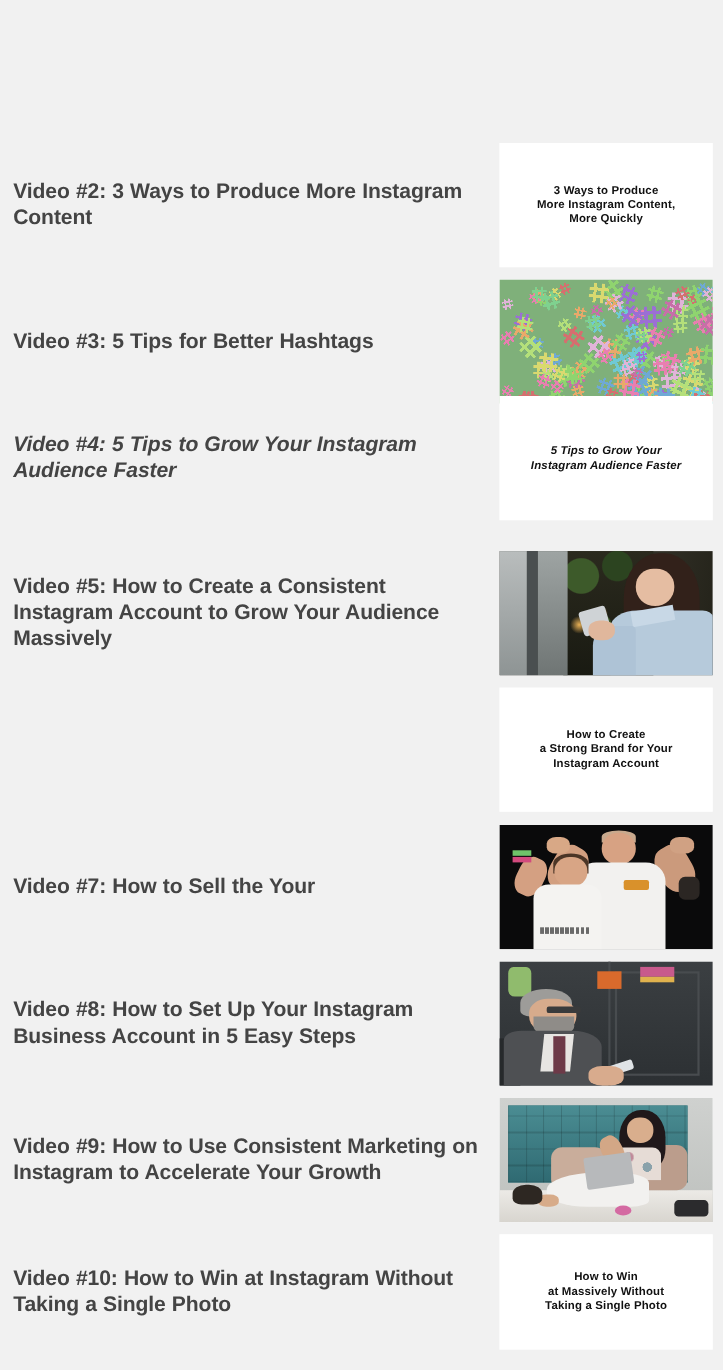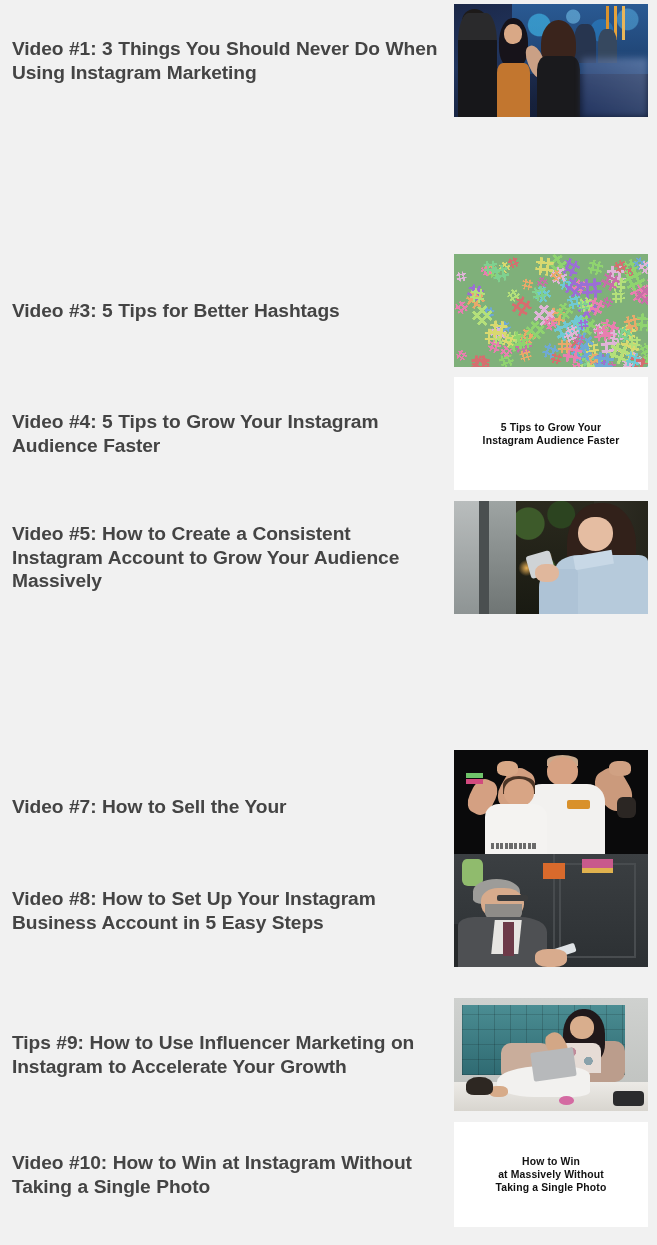--- a/index.html
+++ b/index.html
@@ -198,46 +198,31 @@
   .p-bed .laptop { left:40%; top:46%; width:22%; height:26%; background:#b7b9bb; border-radius:2px; transform:rotate(-8deg); }
   .p-bed .dog { left:6%; top:70%; width:14%; height:16%; background:#2d2722; border-radius:45% 45% 30% 30%; }
   .p-bed .bag { right:2%; bottom:4%; width:16%; height:14%; background:#2b2b2d; border-radius:4px; }
   .p-bed .flower { left:54%; bottom:5%; width:8%; height:8%; background:#d46aa2; border-radius:50%; }
 </style>
 </head>
 <body>
 
 <div id="video-list">
 
-  <div class="video-row" style="top:4px; height:113px;">
-    <div class="row-title-cell" style="height:113px;">
-      <div class="row-title">Video #1: 3 Things You Should Never Do When Using Instagram Marketing</div>
-    </div>
-    <div class="thumb" style="top:0;">
-      <div class="photo p-club">
-        <i class="bg-lights"></i>
-          <i class="bar1"></i>
-          <i class="bar2"></i>
-          <i class="bar3"></i>
-        <i class="extra1"></i>
-          <i class="extra2"></i>
-        <i class="w1-hair"></i>
-          <i class="w1-face"></i>
-          <i class="w1-arm"></i>
-          <i class="w1-body"></i>
-        <i class="w2-hair"></i>
-          <i class="w2-arm"></i>
-          <i class="w2-body"></i>
-        <i class="head-l"></i>
-          <i class="man-l"></i>
-          <i class="blur-r"></i>
-      </div>
-    </div>
-  </div>
-
+
+  <div class="video-row" style="top:130px; height:113px;">
+    <div class="row-title-cell" style="height:113px;">
+      <div class="row-title">Video #2: 3 Ways to Produce More Instagram Content</div>
+    </div>
+    <div class="thumb text-card" style="top:0;">
+      <div class="card-text">3 Ways to Produce
+More Instagram Content,
+More Quickly</div>
+    </div>
+  </div>
 
   <div class="video-row" style="top:254px; height:113px;">
     <div class="row-title-cell" style="height:113px;">
       <div class="row-title">Video #3: 5 Tips for Better Hashtags</div>
     </div>
     <div class="thumb" style="top:0;">
       <div class="photo p-hash" id="hash-photo">
           <i class="h" style="left:92%;top:28%;color:#e87fb0;transform:rotate(-27deg) scale(1.16);"></i>
           <i class="h" style="left:32%;top:75%;color:#c76fa8;transform:rotate(22deg) scale(1.03);"></i>
           <i class="h" style="left:63%;top:81%;color:#8fd46f;transform:rotate(-24deg) scale(0.91);"></i>
@@ -355,21 +340,21 @@
           <i class="h" style="left:98%;top:84%;color:#8fd46f;transform:rotate(16deg) scale(1.05);"></i>
           <i class="h" style="left:63%;top:56%;color:#9b6fd4;transform:rotate(-6deg) scale(0.67);"></i>
           <i class="h" style="left:65%;top:97%;color:#b4e07a;transform:rotate(-18deg) scale(1.17);"></i>
           <i class="h" style="left:57%;top:62%;color:#e0b4d8;transform:rotate(-28deg) scale(0.82);"></i>
           <i class="h" style="left:43%;top:4%;color:#d9d96f;transform:rotate(6deg) scale(1.20);"></i>
           <i class="h" style="left:8%;top:30%;color:#b4e07a;transform:rotate(10deg) scale(0.95);"></i>
         </div>
     </div>
   </div>
 
-  <div class="video-row" style="top:377px; height:113px;">
+  <div class="video-row" style="top:360px; height:113px;font-style:italic;">
     <div class="row-title-cell" style="height:113px;">
       <div class="row-title">Video #4: 5 Tips to Grow Your Instagram Audience Faster</div>
     </div>
     <div class="thumb text-card" style="top:0;">
       <div class="card-text">5 Tips to Grow Your
 Instagram Audience Faster</div>
     </div>
   </div>
 
   <div class="video-row" style="top:501px; height:113px;">
@@ -389,20 +374,25 @@
           <i class="w-shirt"></i>
           <i class="w-collar"></i>
         <i class="w-arm"></i>
           <i class="phone"></i>
           <i class="w-hand"></i>
       </div>
     </div>
   </div>
 
   <div class="video-row" style="top:625px; height:113px;">
+    <div class="thumb text-card" style="top:0;">
+      <div class="card-text">How to Create
+a Strong Brand for Your
+Instagram Account</div>
+    </div>
   </div>
 
   <div class="video-row" style="top:750px; height:113px;">
     <div class="row-title-cell" style="height:113px;">
       <div class="row-title">Video #7: How to Sell the Your</div>
     </div>
     <div class="thumb" style="top:0;">
       <div class="photo p-couple">
         <i class="spot"></i>
         <i class="m-armL"></i>
@@ -418,21 +408,21 @@
           <i class="w-band2"></i>
         <i class="w-hair"></i>
           <i class="w-head"></i>
           <i class="w-shirt"></i>
           <i class="w-text"></i>
         <i class="tat"></i>
       </div>
     </div>
   </div>
 
-  <div class="video-row" style="top:854px; height:113px;">
+  <div class="video-row" style="top:874px; height:113px;">
     <div class="row-title-cell" style="height:113px;">
       <div class="row-title">Video #8: How to Set Up Your Instagram Business Account in 5 Easy Steps</div>
     </div>
     <div class="thumb" style="top:0;">
       <div class="photo p-office">
         <i class="panelL"></i>
           <i class="panelR"></i>
         <i class="plant"></i>
           <i class="art1"></i>
           <i class="art2"></i>
@@ -446,21 +436,21 @@
           <i class="m-shirt"></i>
           <i class="m-tie"></i>
         <i class="phone"></i>
           <i class="m-hand"></i>
       </div>
     </div>
   </div>
 
   <div class="video-row" style="top:998px; height:113px;">
     <div class="row-title-cell" style="height:113px;">
-      <div class="row-title">Tips #9: How to Use Influencer Marketing on Instagram to Accelerate Your Growth</div>
+      <div class="row-title">Video #9: How to Use Consistent Marketing on Instagram to Accelerate Your Growth</div>
     </div>
     <div class="thumb" style="top:0;">
       <div class="photo p-bed">
         <i class="headboard"></i>
           <i class="mattress"></i>
         <i class="pillow1"></i>
           <i class="pillow2"></i>
         <i class="w-hair"></i>
           <i class="w-face"></i>
           <i class="w-top"></i>

